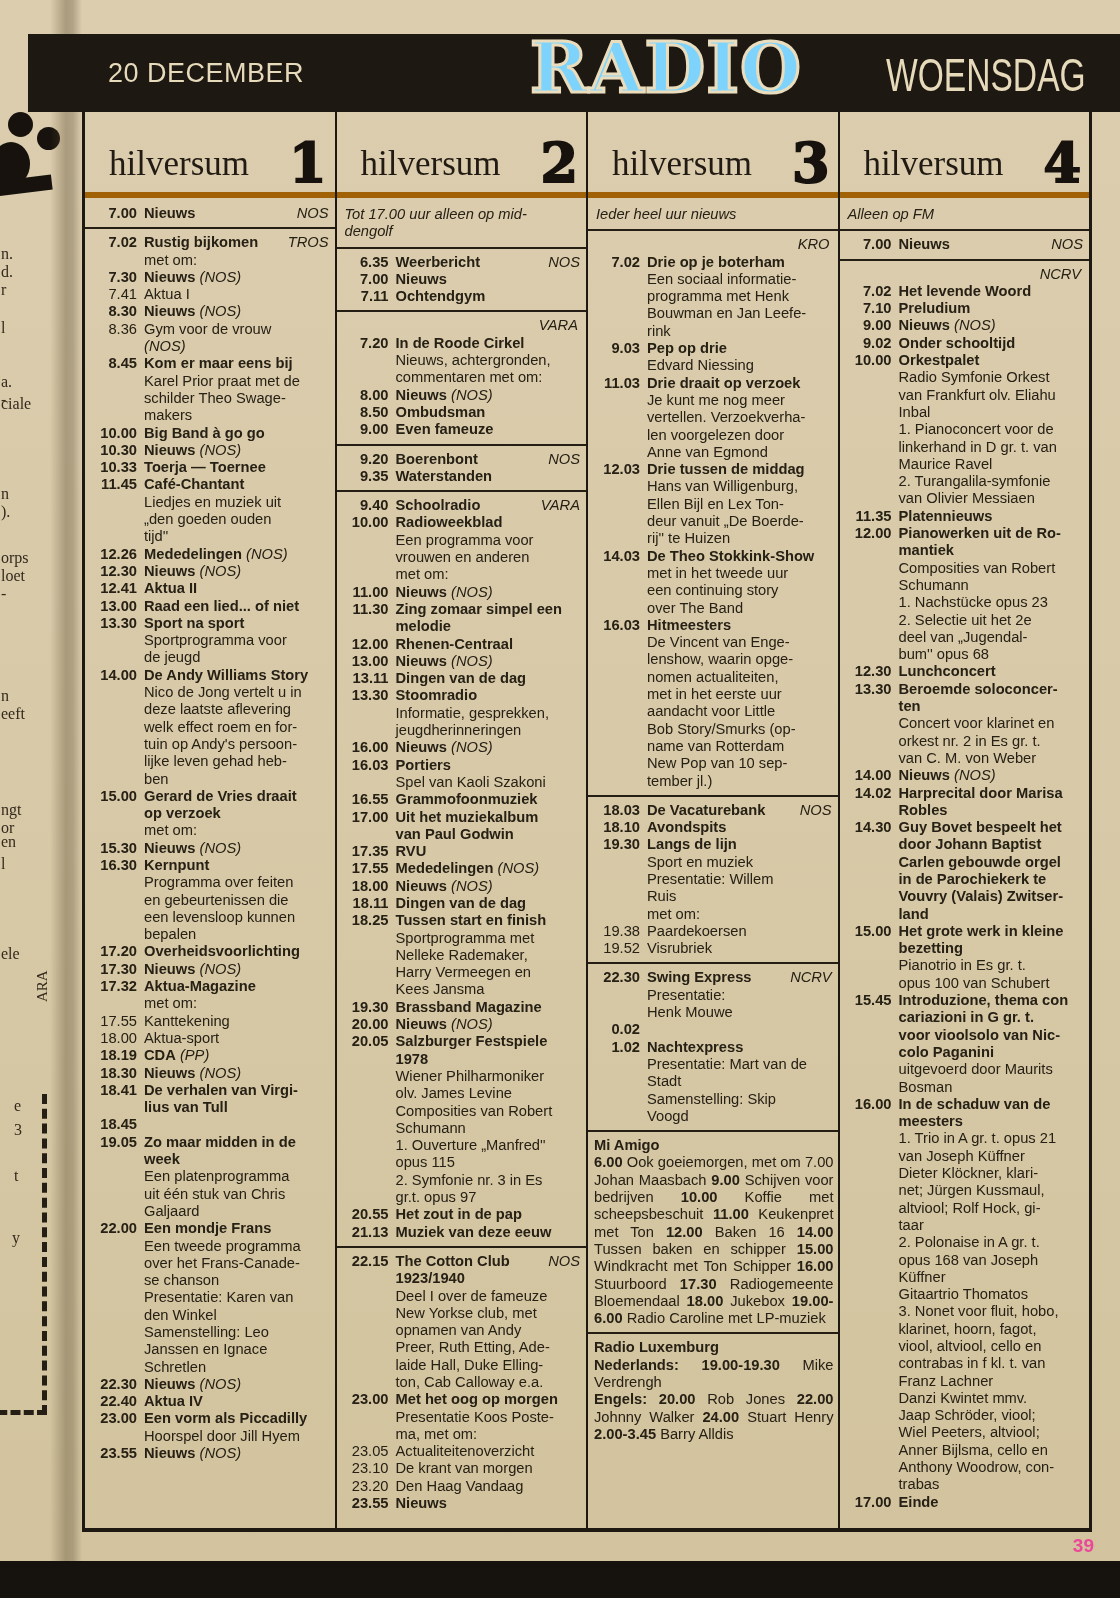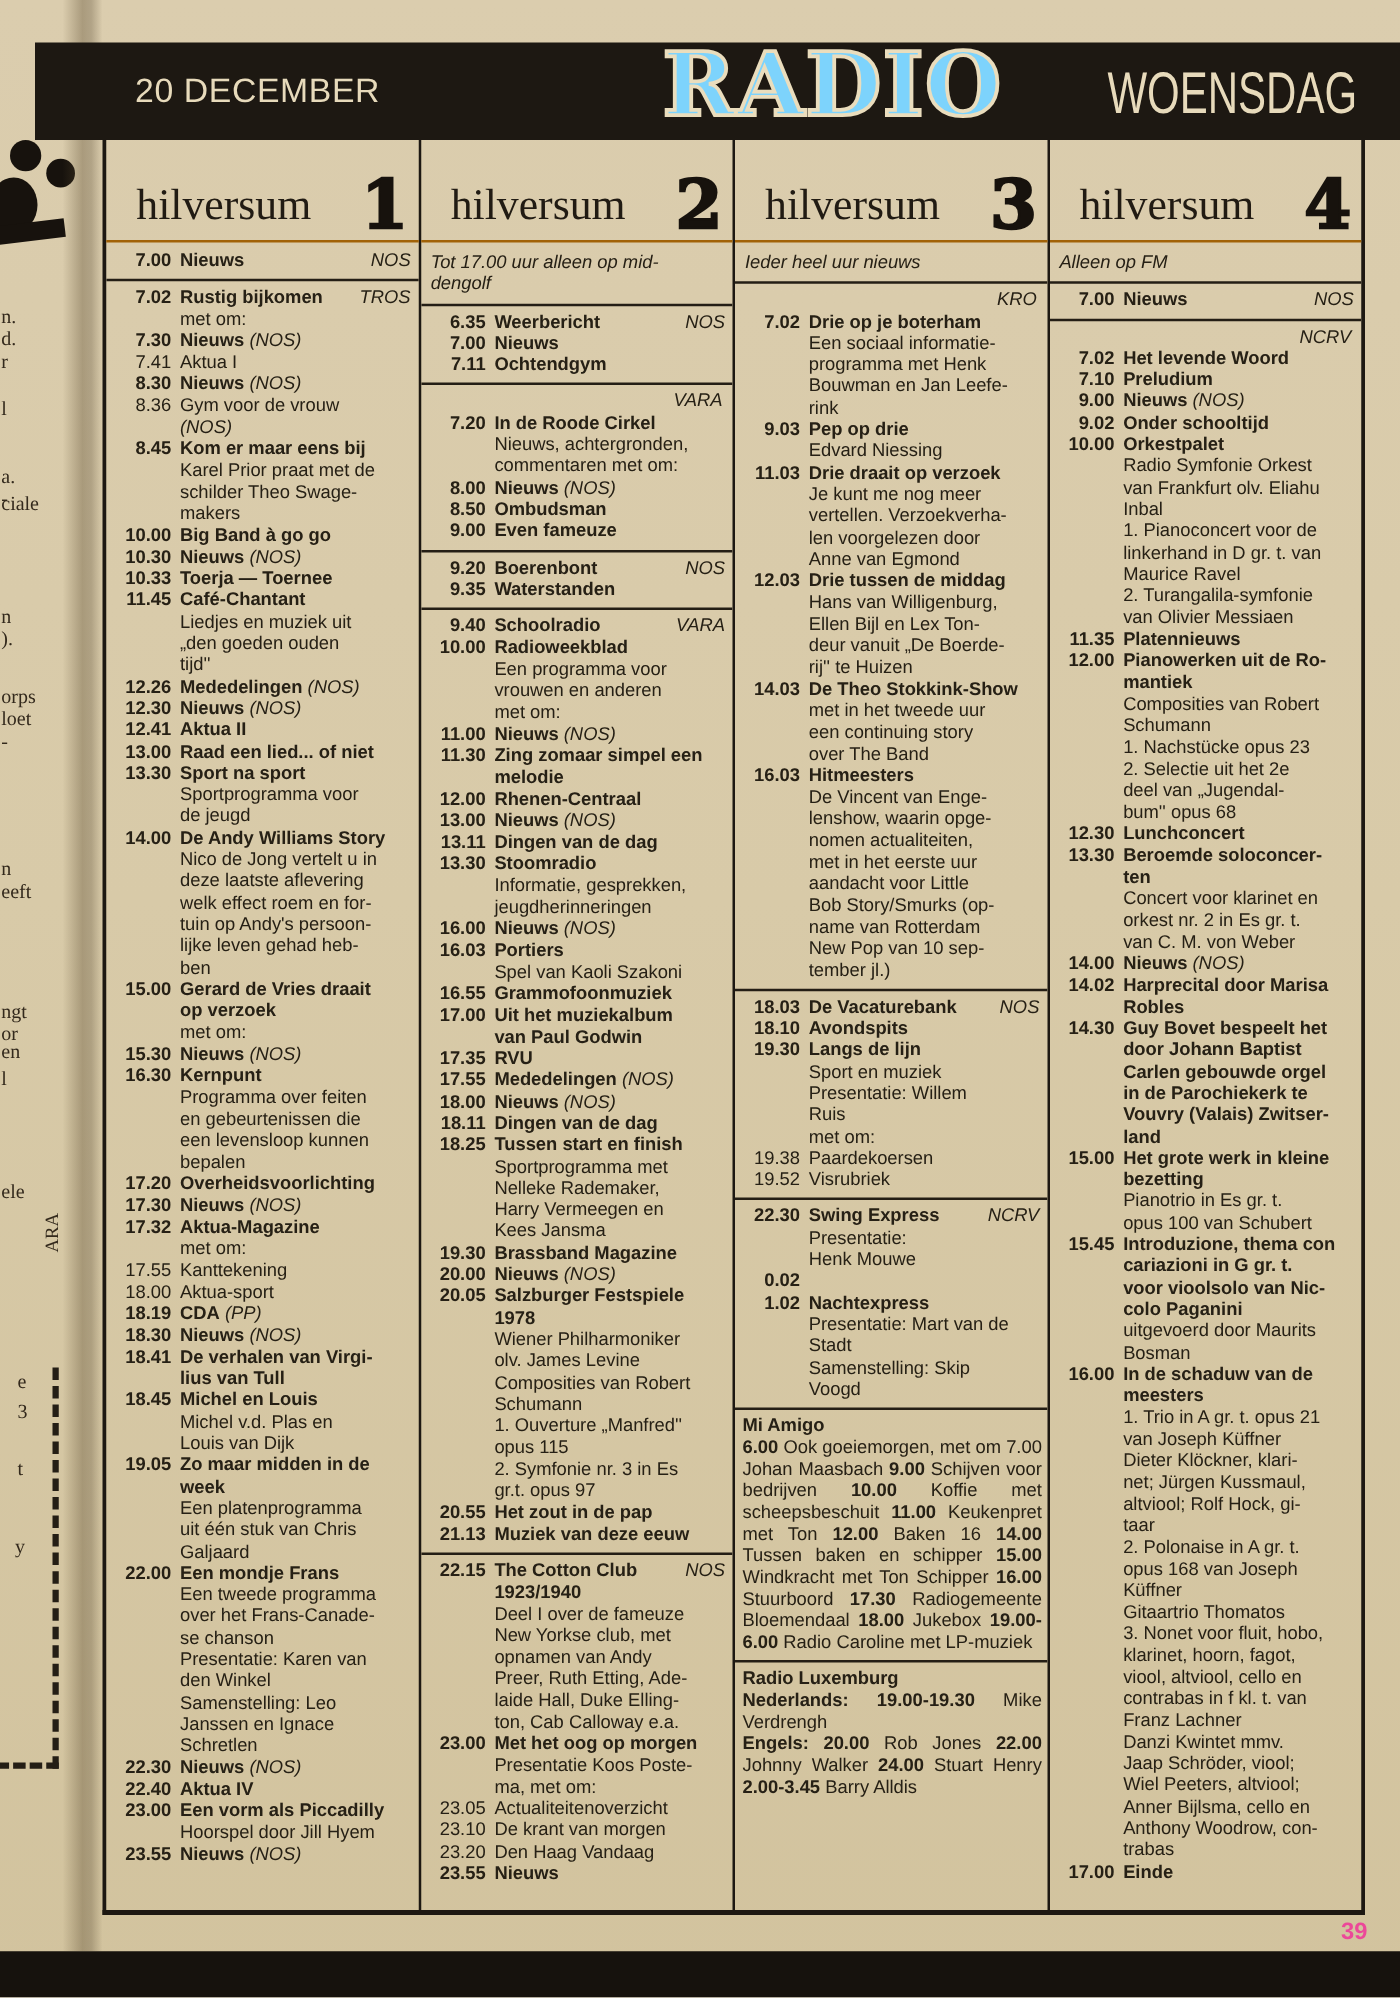--- a/index.html
+++ b/index.html
@@ -27,21 +27,21 @@
     font-size:70px;color:#7dd3fc;-webkit-text-stroke:3px #eadddb0;letter-spacing:1px;
     -webkit-text-stroke:3px #eaddbd}
   .weekday{position:absolute;right:34px;top:14px;font-size:42px;color:#e7dabb;
     transform:scale(.80,1.12);transform-origin:right top;letter-spacing:0}
   
   .frame{position:absolute;left:82px;top:112px;width:1010px;height:1420px;
     border-left:3px solid #1d1812;border-right:3px solid #1d1812;border-bottom:4px solid #1d1812;
     display:flex;box-sizing:border-box}
   .col{flex:1 1 0;min-width:0;display:flex;flex-direction:column;box-sizing:border-box}
   .col + .col{border-left:2px solid #1d1812}
-  .col-head{height:80px;position:relative;border-bottom:2px solid #a16207;flex:none}
+  .col-head{height:80px;position:relative;border-bottom:6px solid #a16207;flex:none}
   .st{position:absolute;left:24px;bottom:8px;font-family:"Liberation Serif",serif;font-size:35px;color:#211b13}
   .num{position:absolute;right:8px;bottom:2px;font-family:"DejaVu Serif",serif;font-weight:bold;
     font-size:54px;line-height:1;color:#17120d;-webkit-text-stroke:2px #17120d}
   .col-body{flex:1;padding:7px 4px 0 6px;font-size:14.7px;line-height:17.3px;overflow:hidden}
   .sep{border-top:2px solid #241e15;margin:5px -4px 5px -6px}
   .note{font-style:italic;white-space:pre-line;padding:1px 2px}
   .tagline{text-align:right;font-style:italic;padding-right:4px}
   .row{display:flex}
   .time{flex:0 0 46px;text-align:right;font-weight:bold;padding-right:7px;white-space:nowrap}
   .ebody{flex:1;position:relative;min-width:0}
@@ -296,25 +296,20 @@
         </div>
         <div class="row">
           <span class="time">18.41</span>
           <div class="ebody">
             <div class="line1"><span class="title">De verhalen van Virgi-
 lius van Tull</span></div>
           </div>
         </div>
         <div class="row">
           <span class="time">18.45</span>
-          <div class="ebody">
-            <div class="line1"><span class="title">Michel en Louis</span></div>
-            <div class="desc">Michel v.d. Plas en
-Louis van Dijk</div>
-          </div>
         </div>
         <div class="row">
           <span class="time">19.05</span>
           <div class="ebody">
             <div class="line1"><span class="title">Zo maar midden in de
 week</span></div>
             <div class="desc">Een platenprogramma
 uit één stuk van Chris
 Galjaard</div>
           </div>

